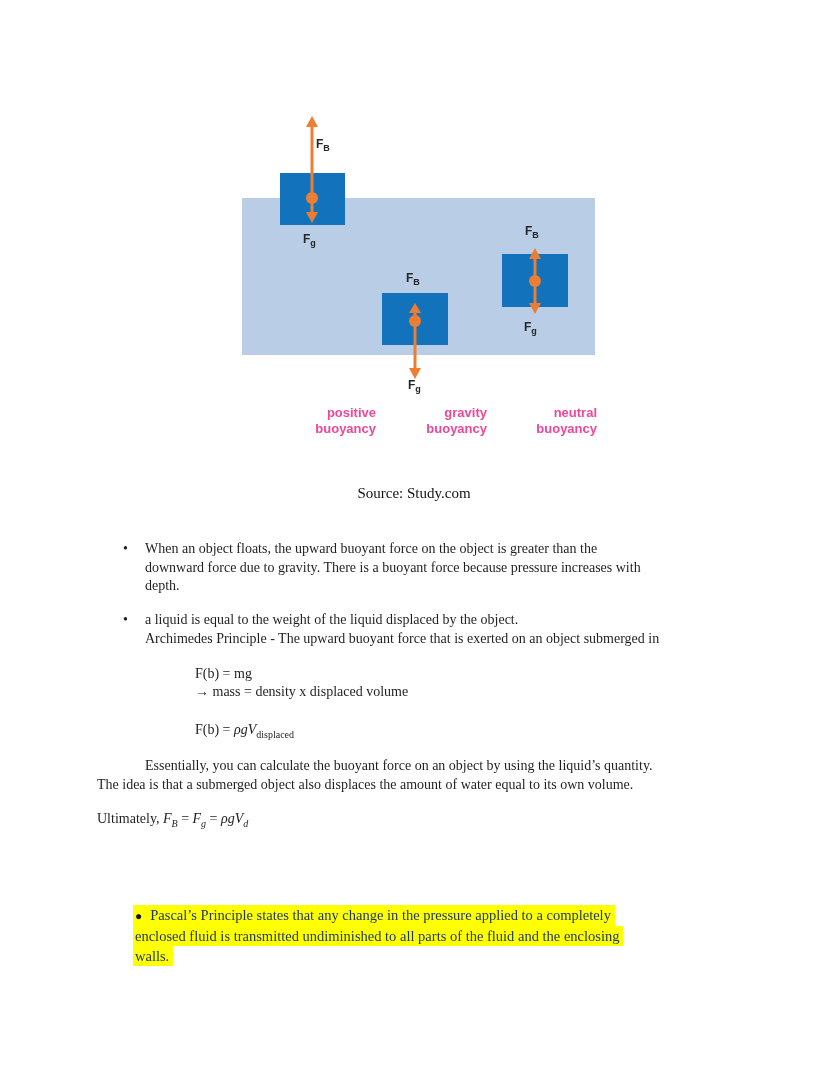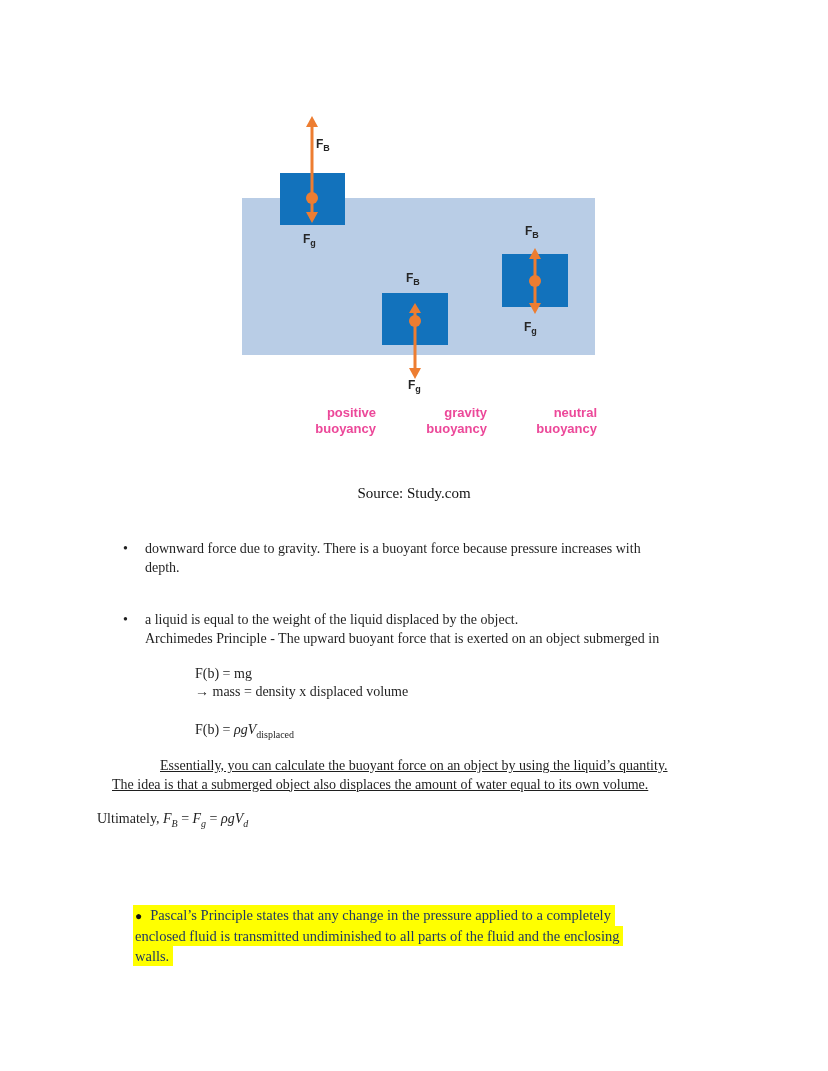--- a/index.html
+++ b/index.html
@@ -37,21 +37,21 @@
     position:absolute;left:0;top:485px;width:828px;text-align:center;
     font-size:15px;color:#111;
   }
   
   .bullet-item{position:absolute;left:123px;width:620px;font-size:14px;line-height:18.5px;color:var(--text);}
   .bullet-item .bchar{position:absolute;left:0;top:0;}
   .bullet-item .blines{margin-left:22px;}
   .equations{position:absolute;left:195px;font-size:14px;line-height:18px;color:var(--text);}
   .eq-ital{font-style:italic;}
   .eq-sub{font-size:10px;}
-  .paragraph{position:absolute;left:112px;width:660px;font-size:14px;line-height:18.5px;color:var(--text);text-decoration:underline;}
+  .paragraph{position:absolute;left:97px;width:660px;font-size:14px;line-height:18.5px;color:var(--text);}
   .paragraph .indent{padding-left:48px;}
   .ultimately{position:absolute;left:97px;font-size:14px;color:var(--text);}
   .math-i{font-style:italic;}
   .math-i sub{font-size:10px;font-style:italic;}
   .bbullet{position:absolute;left:135px;width:620px;font-size:14.5px;line-height:20px;color:#0b0b0b;}
   .bbullet .first{text-indent:6px;}
   .bb{margin-right:8px;font-size:12px;}
   .hl-block{position:absolute;left:133px;font-size:14.5px;line-height:20px;}
   .hl-block .hline{display:table;background:var(--highlight);color:var(--highlight_text);padding:0 4px 0 2px;}
   .hl-block .bb{color:#111;}
@@ -107,20 +107,21 @@
       <div>neutral</div>
         <div>buoyancy</div>
     </div>
 
     <div class="source-line">Source: Study.com</div>
   </div>
 
   <div class="bullet-item" style="top:540px">
     <span class="bchar">•</span>
     <div class="blines">
+      <div>When an object floats, the upward buoyant force on the object is greater than the</div>
       <div>downward force due to gravity. There is a buoyant force because pressure increases with</div>
       <div>depth.</div>
     </div>
   </div>
 
   <div class="bullet-item" style="top:611px">
     <span class="bchar">•</span>
     <div class="blines">
       <div>a liquid is equal to the weight of the liquid displaced by the object.</div>
       <div>Archimedes Principle - The upward buoyant force that is exerted on an object submerged in</div>

